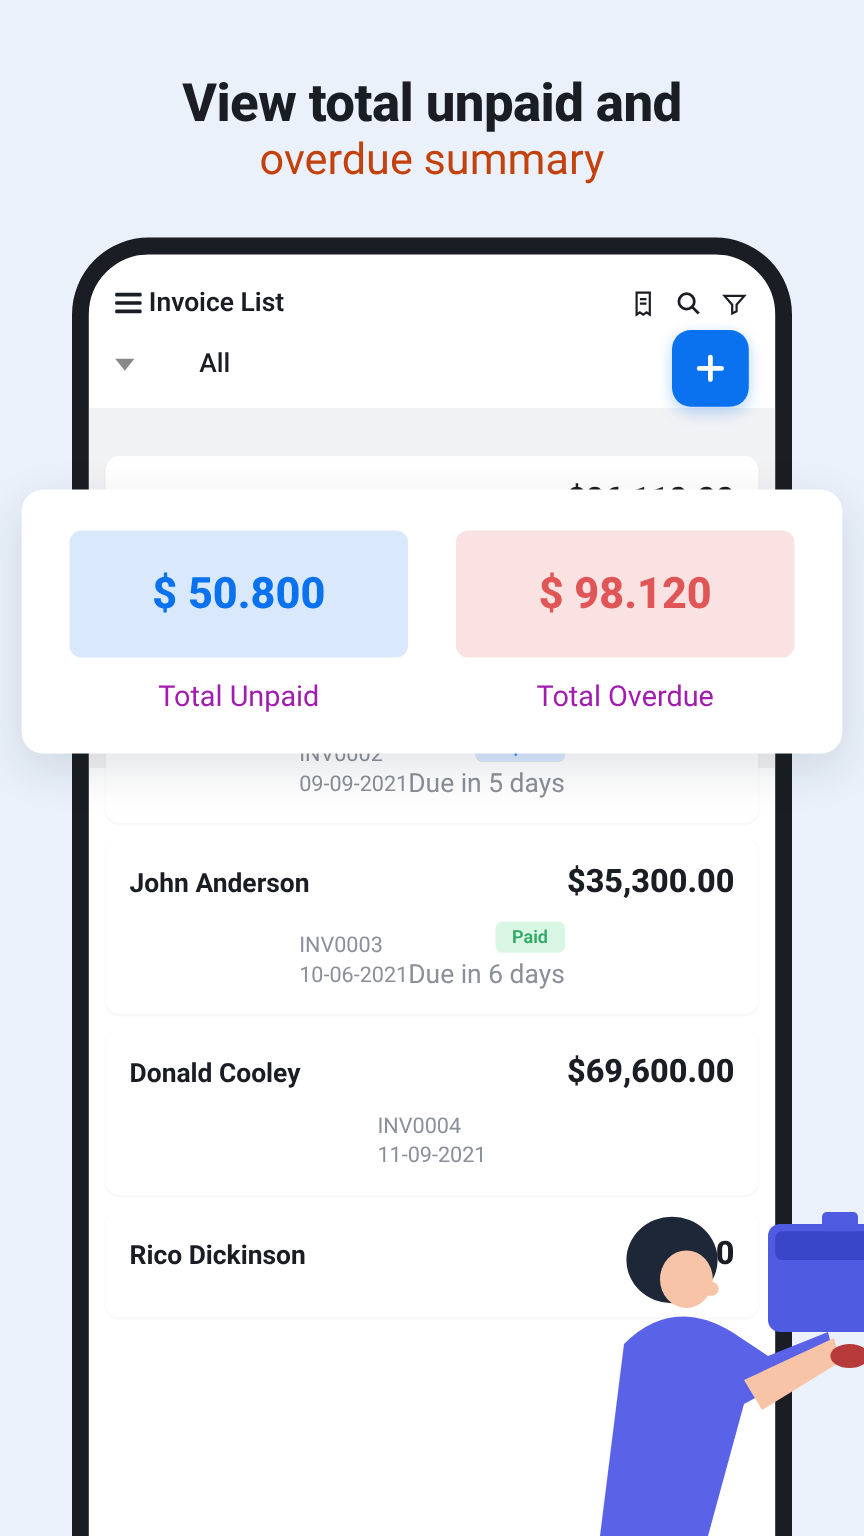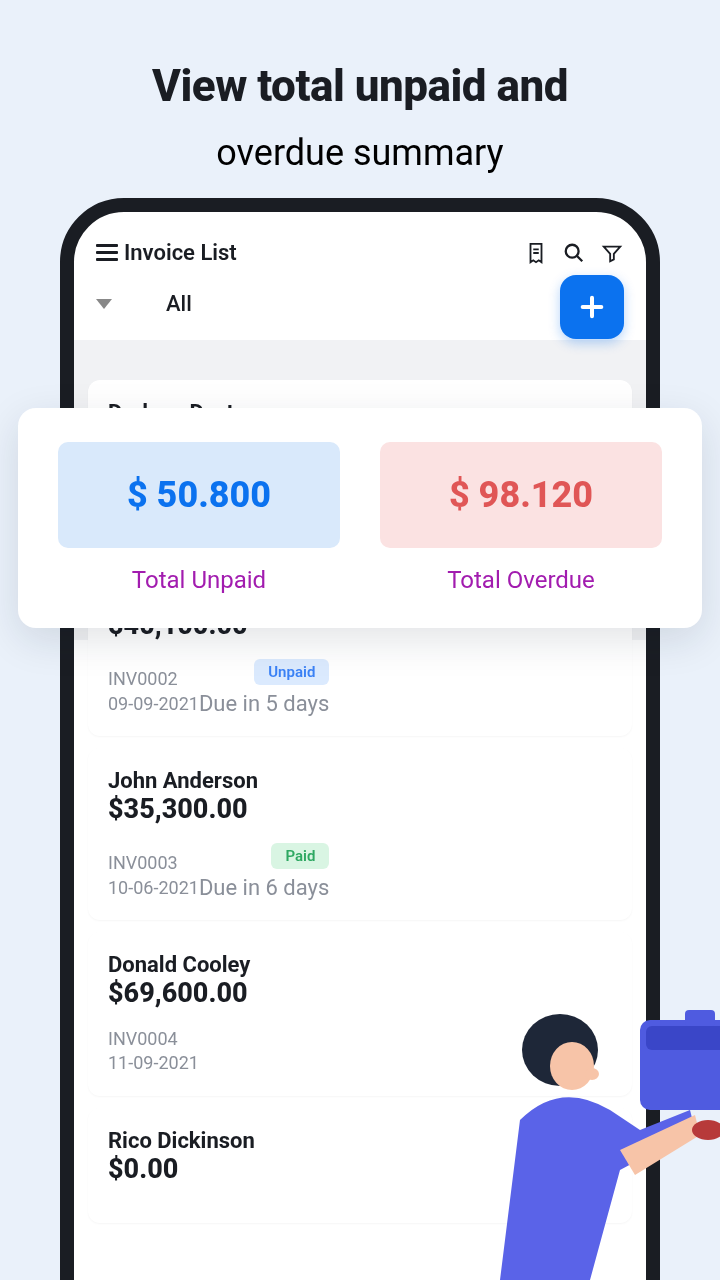--- a/index.html
+++ b/index.html
@@ -17,22 +17,22 @@
   }
   .hero h1 {
     font-size: 44px;
     font-weight: 800;
     color: #1a1d23;
     letter-spacing: -0.5px;
   }
   .hero h2 {
     font-size: 36px;
     font-weight: 400;
-    color: #000000;
-    margin-top: 20px;
+    color: #c2410c;
+    margin-top: 0;
   }
   .phone {
     position: absolute;
     top: 198px;
     left: 50%;
     transform: translateX(-50%);
     width: 600px;
     height: 1200px;
     background: #fff;
     border: 14px solid #1a1d23;
@@ -82,24 +82,24 @@
     margin-top: -260px;
     position: relative;
   }
   .card {
     background: #fff;
     border-radius: 12px;
     padding: 20px 20px;
     margin-bottom: 12px;
     box-shadow: 0 1px 2px rgba(0,0,0,0.04);
   }
-  .card-top { display: flex; justify-content: space-between; align-items: baseline; flex-direction: column; }
+  .card-top { display: flex; justify-content: space-between; align-items: baseline; }
   .card-name { font-size: 22px; font-weight: 700; color: #1a1d23; }
   .card-amount { font-size: 27px; font-weight: 800; color: #1a1d23; }
-  .card-sub { display: flex; justify-content: flex-start; align-items: flex-end; margin-top: 18px; }
+  .card-sub { display: flex; justify-content: center; align-items: flex-end; margin-top: 18px; }
   .card-left { color: #8a8f99; font-size: 18px; line-height: 1.35; }
   .card-right { text-align: right; }
   .badge {
     display: inline-block;
     font-size: 15px;
     font-weight: 600;
     padding: 4px 14px;
     border-radius: 6px;
   }
   .badge.overdue { background: #fde5e5; color: #e05656; }

